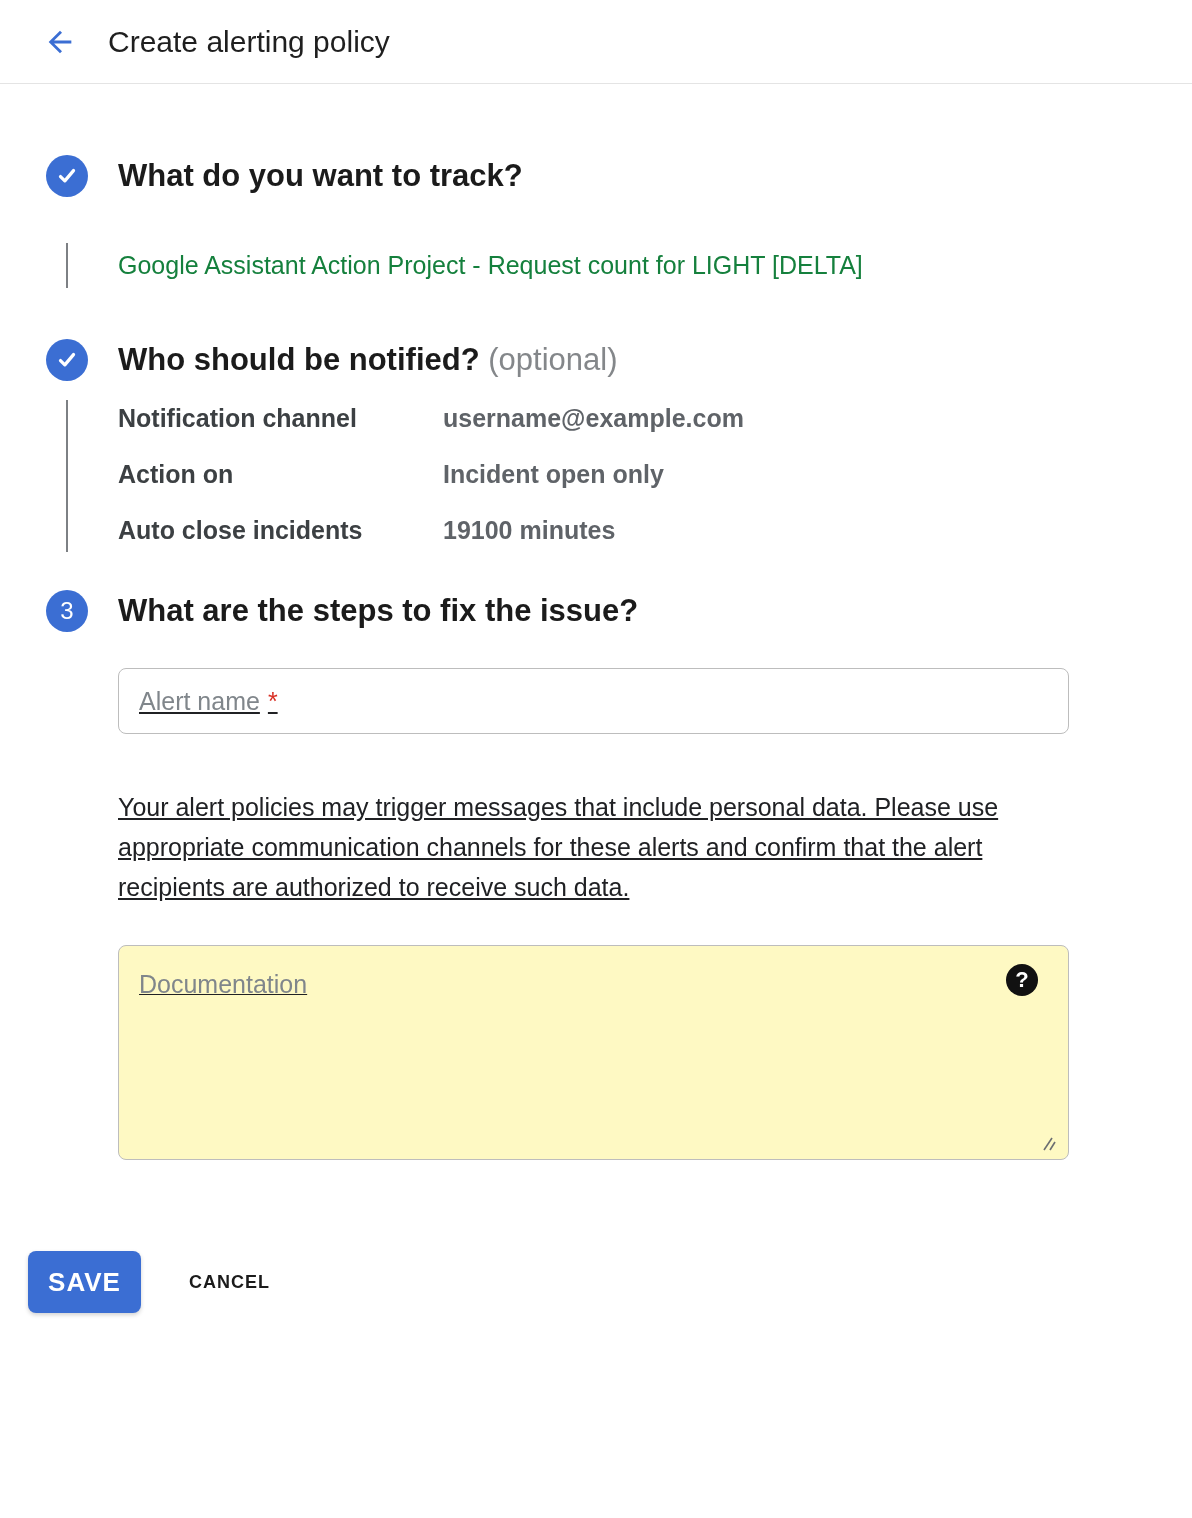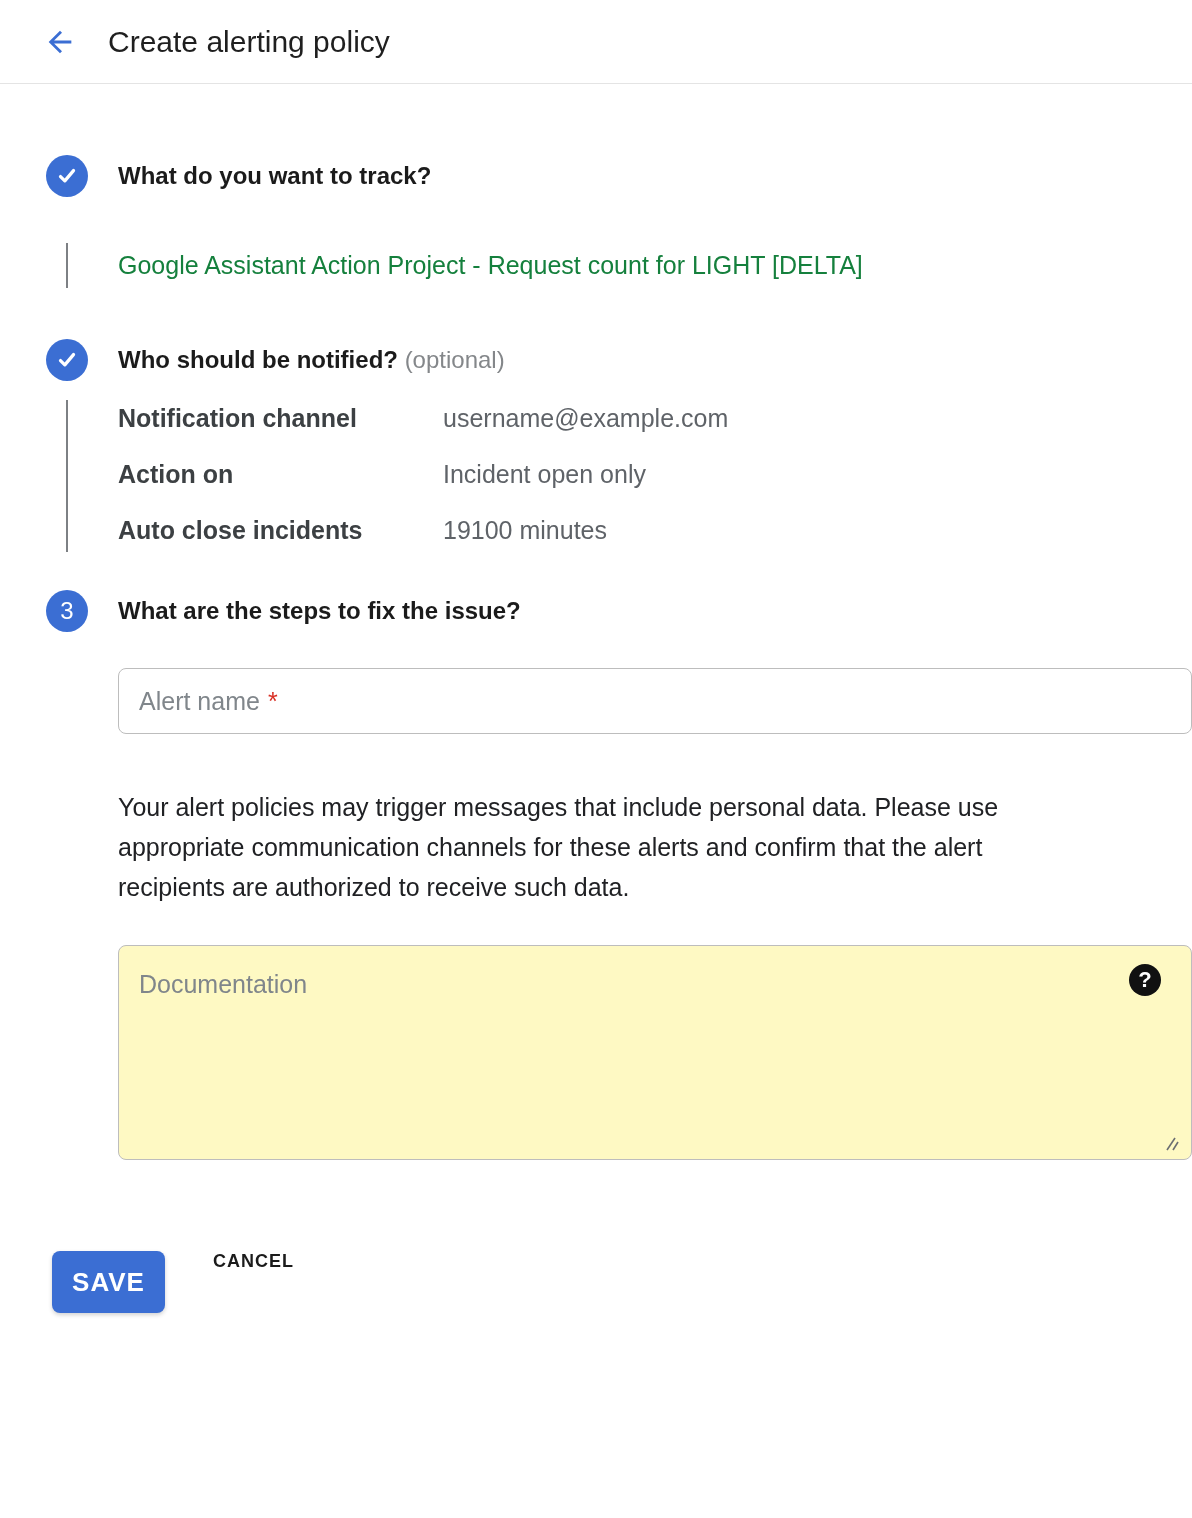--- a/index.html
+++ b/index.html
@@ -35,21 +35,21 @@
     color: #1f1f1f;
   }
 
   
   .step {
     position: relative;
     padding-left: 118px;
     padding-right: 123px;
   }
   .step-heading {
-    font-size: 24px;
+    font-size: 31px;
     line-height: 44px;
     font-weight: 700;
     color: #1b1b1b;
     cursor: pointer;
   }
   .optional {
     color: #84878a;
     font-weight: 400;
   }
   .marker {
@@ -103,27 +103,30 @@
   .info-label {
     width: 325px;
     flex: none;
     font-size: 25px;
     font-weight: 700;
     color: #3c4043;
   }
   .info-value {
     font-size: 25px;
     color: #5f6368;
+    font-weight: bold;
   }
 
   #step3 { margin-top: 45px; }
 
   
   .form-area {
     padding-left: 118px;
+    padding-right: 123px;
+    text-decoration: underline;
   }
   .text-field {
     position: relative;
     margin-top: 35px;
     height: 66px;
     border: 1px solid #bdbdbd;
     border-radius: 8px;
     background: #fff;
     display: flex;
     align-items: center;
@@ -175,23 +178,23 @@
   .resize-grip {
     position: absolute;
     right: 8px; bottom: 6px;
     width: 20px; height: 20px;
     cursor: nwse-resize;
   }
 
   
   .actions {
     margin-top: 91px;
-    padding-left: 52px;
-    display: flex;
-    align-items: flex-start;
+    padding-left: 28px;
+    display: flex;
+    align-items: center;
   }
   .save-btn {
     width: 113px;
     height: 62px;
     border: none;
     border-radius: 8px;
     background: #3b6ed3;
     color: #ffffff;
     font-size: 26px;
     font-weight: 700;

